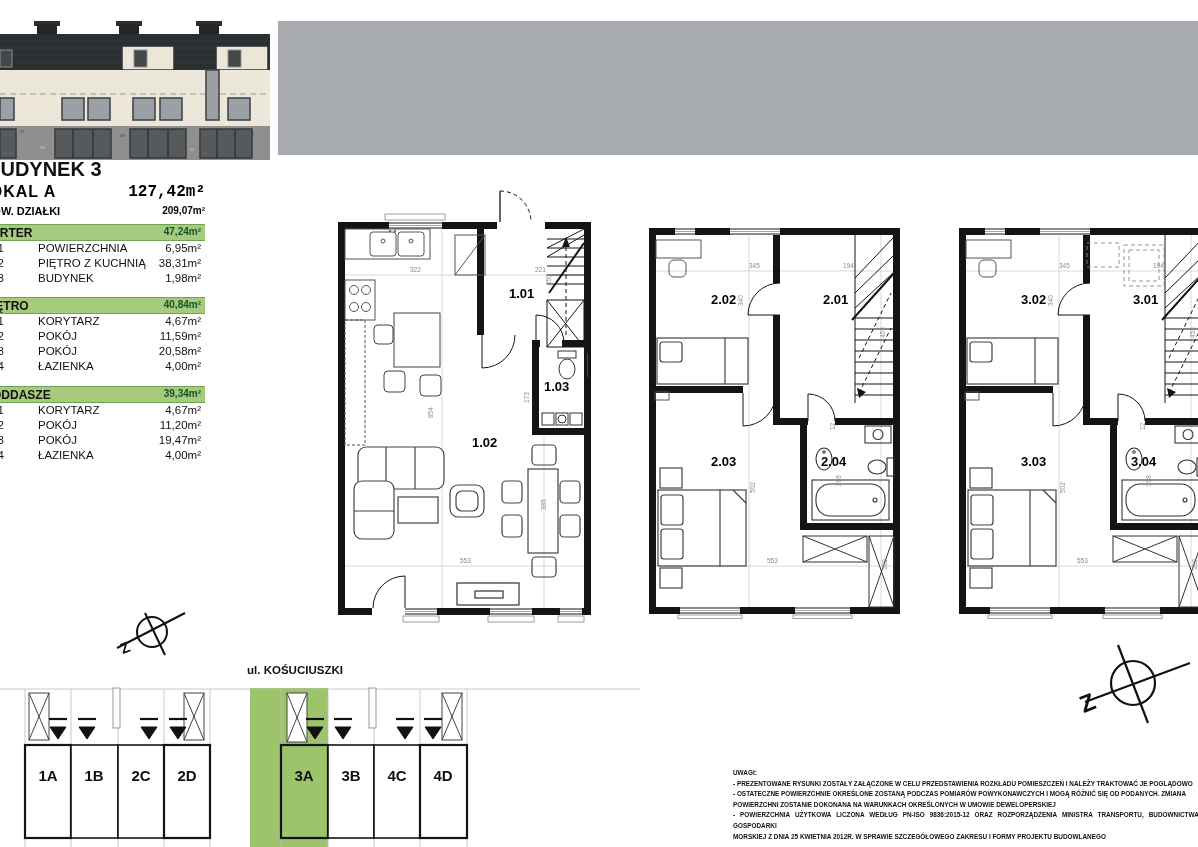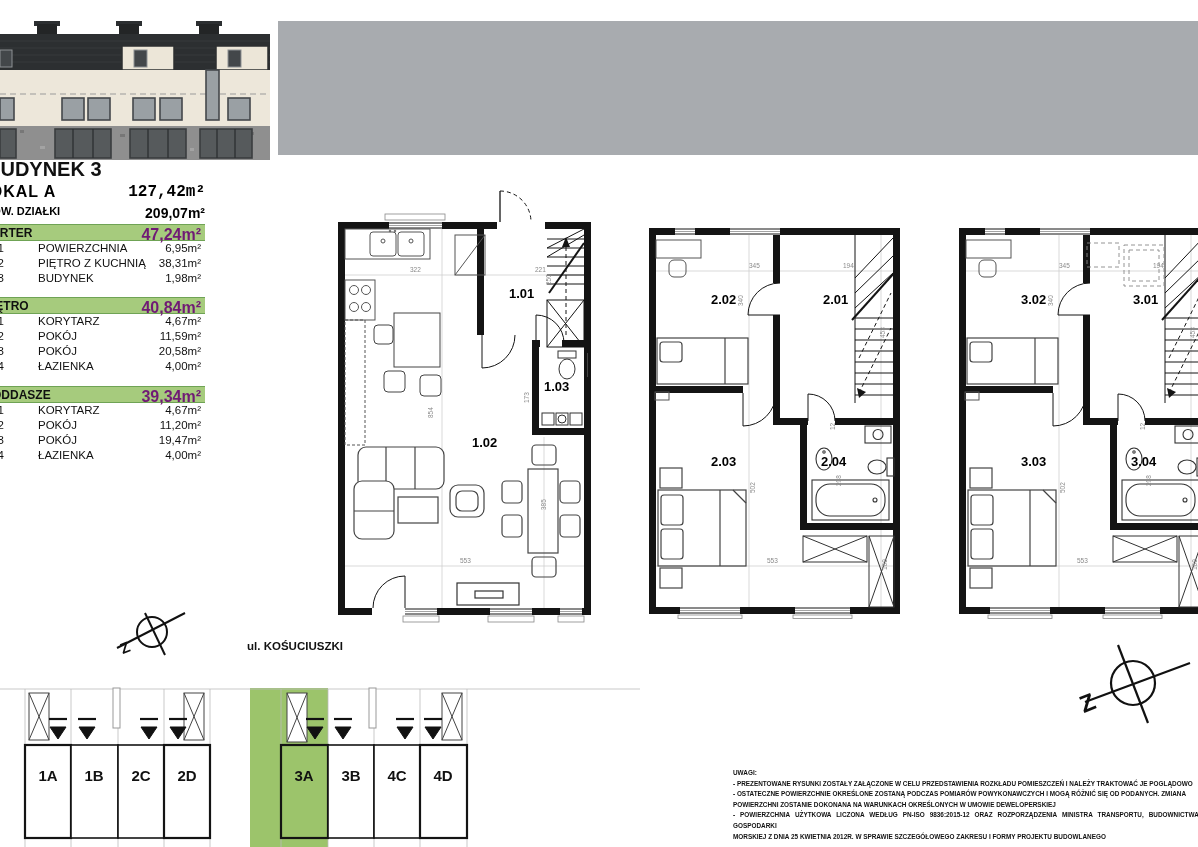--- a/index.html
+++ b/index.html
@@ -6,33 +6,33 @@
   body{width:1198px;height:847px;position:relative;overflow:hidden;background:#fff;
        font-family:"Liberation Sans", sans-serif;}
   svg{position:absolute;overflow:visible;}
   
   #panel{position:absolute;left:-26px;top:156px;width:258px;}
   .ptitle{position:absolute;left:12px;top:2px;font-size:20px;font-weight:bold;color:#111;white-space:nowrap;}
   .lokal-row{position:absolute;left:5px;top:27px;width:226px;}
   .lokal-name{font-size:16px;font-weight:bold;letter-spacing:1px;}
   .lokal-area{position:absolute;right:0;top:0;font-size:16px;font-weight:bold;font-family:Liberation Mono, monospace;}
   .pow-row{position:absolute;left:11px;top:49px;width:220px;font-size:11px;font-weight:bold;}
-  .pow-area{position:absolute;right:0;top:0;font-size:14px;}
+  .pow-area{position:absolute;right:0;top:0;font-size:10px;}
   .secbar{position:absolute;left:0;width:231px;height:15px;background:#a6cb7d;border-top:1px solid #6fa355;border-bottom:1px solid #6fa355;}
   .secbar .sname{position:absolute;left:10px;top:1px;font-size:12px;font-weight:bold;color:#111;}
-  .secbar .sarea{position:absolute;right:4px;top:1px;font-size:16px;font-weight:bold;color:#701a75;}
+  .secbar .sarea{position:absolute;right:4px;top:1px;font-size:10px;font-weight:bold;color:#14532d;}
   .rowgrp{position:absolute;left:0;width:231px;}
   .prow{position:relative;height:15px;font-size:11.5px;color:#111;}
   .prow .rid{position:absolute;left:0;width:30px;text-align:right;}
   .prow .rname{position:absolute;left:64px;white-space:nowrap;}
   .prow .rarea{position:absolute;right:4px;margin-left:32px;}
   
   #grayband{position:absolute;left:278px;top:21px;width:920px;height:134px;background:#a8abaf;}
   
-  #street{position:absolute;left:225px;top:640px;width:140px;text-align:center;
+  #street{position:absolute;left:225px;top:664px;width:140px;text-align:center;
           font-size:11.5px;font-weight:bold;color:#111;}
   #notes{position:absolute;left:733px;top:768px;width:465px;color:#111;}
   .note-line{font-size:6.4px;line-height:10.6px;font-weight:bold;white-space:nowrap;}
   .note-line.spread{word-spacing:3.2px;}
   
   .room-label{font:bold 13px "Liberation Sans",sans-serif;fill:#000;}
   .dim{font:6.5px "Liberation Sans",sans-serif;fill:#8a8a8a;}
   .unit-label{font:bold 15px "Liberation Sans",sans-serif;fill:#111;}
   .north-z{font:bold 15px "Liberation Sans",sans-serif;fill:#111;}
   .north-z2{font:bold 24px "Liberation Sans",sans-serif;fill:#111;}

